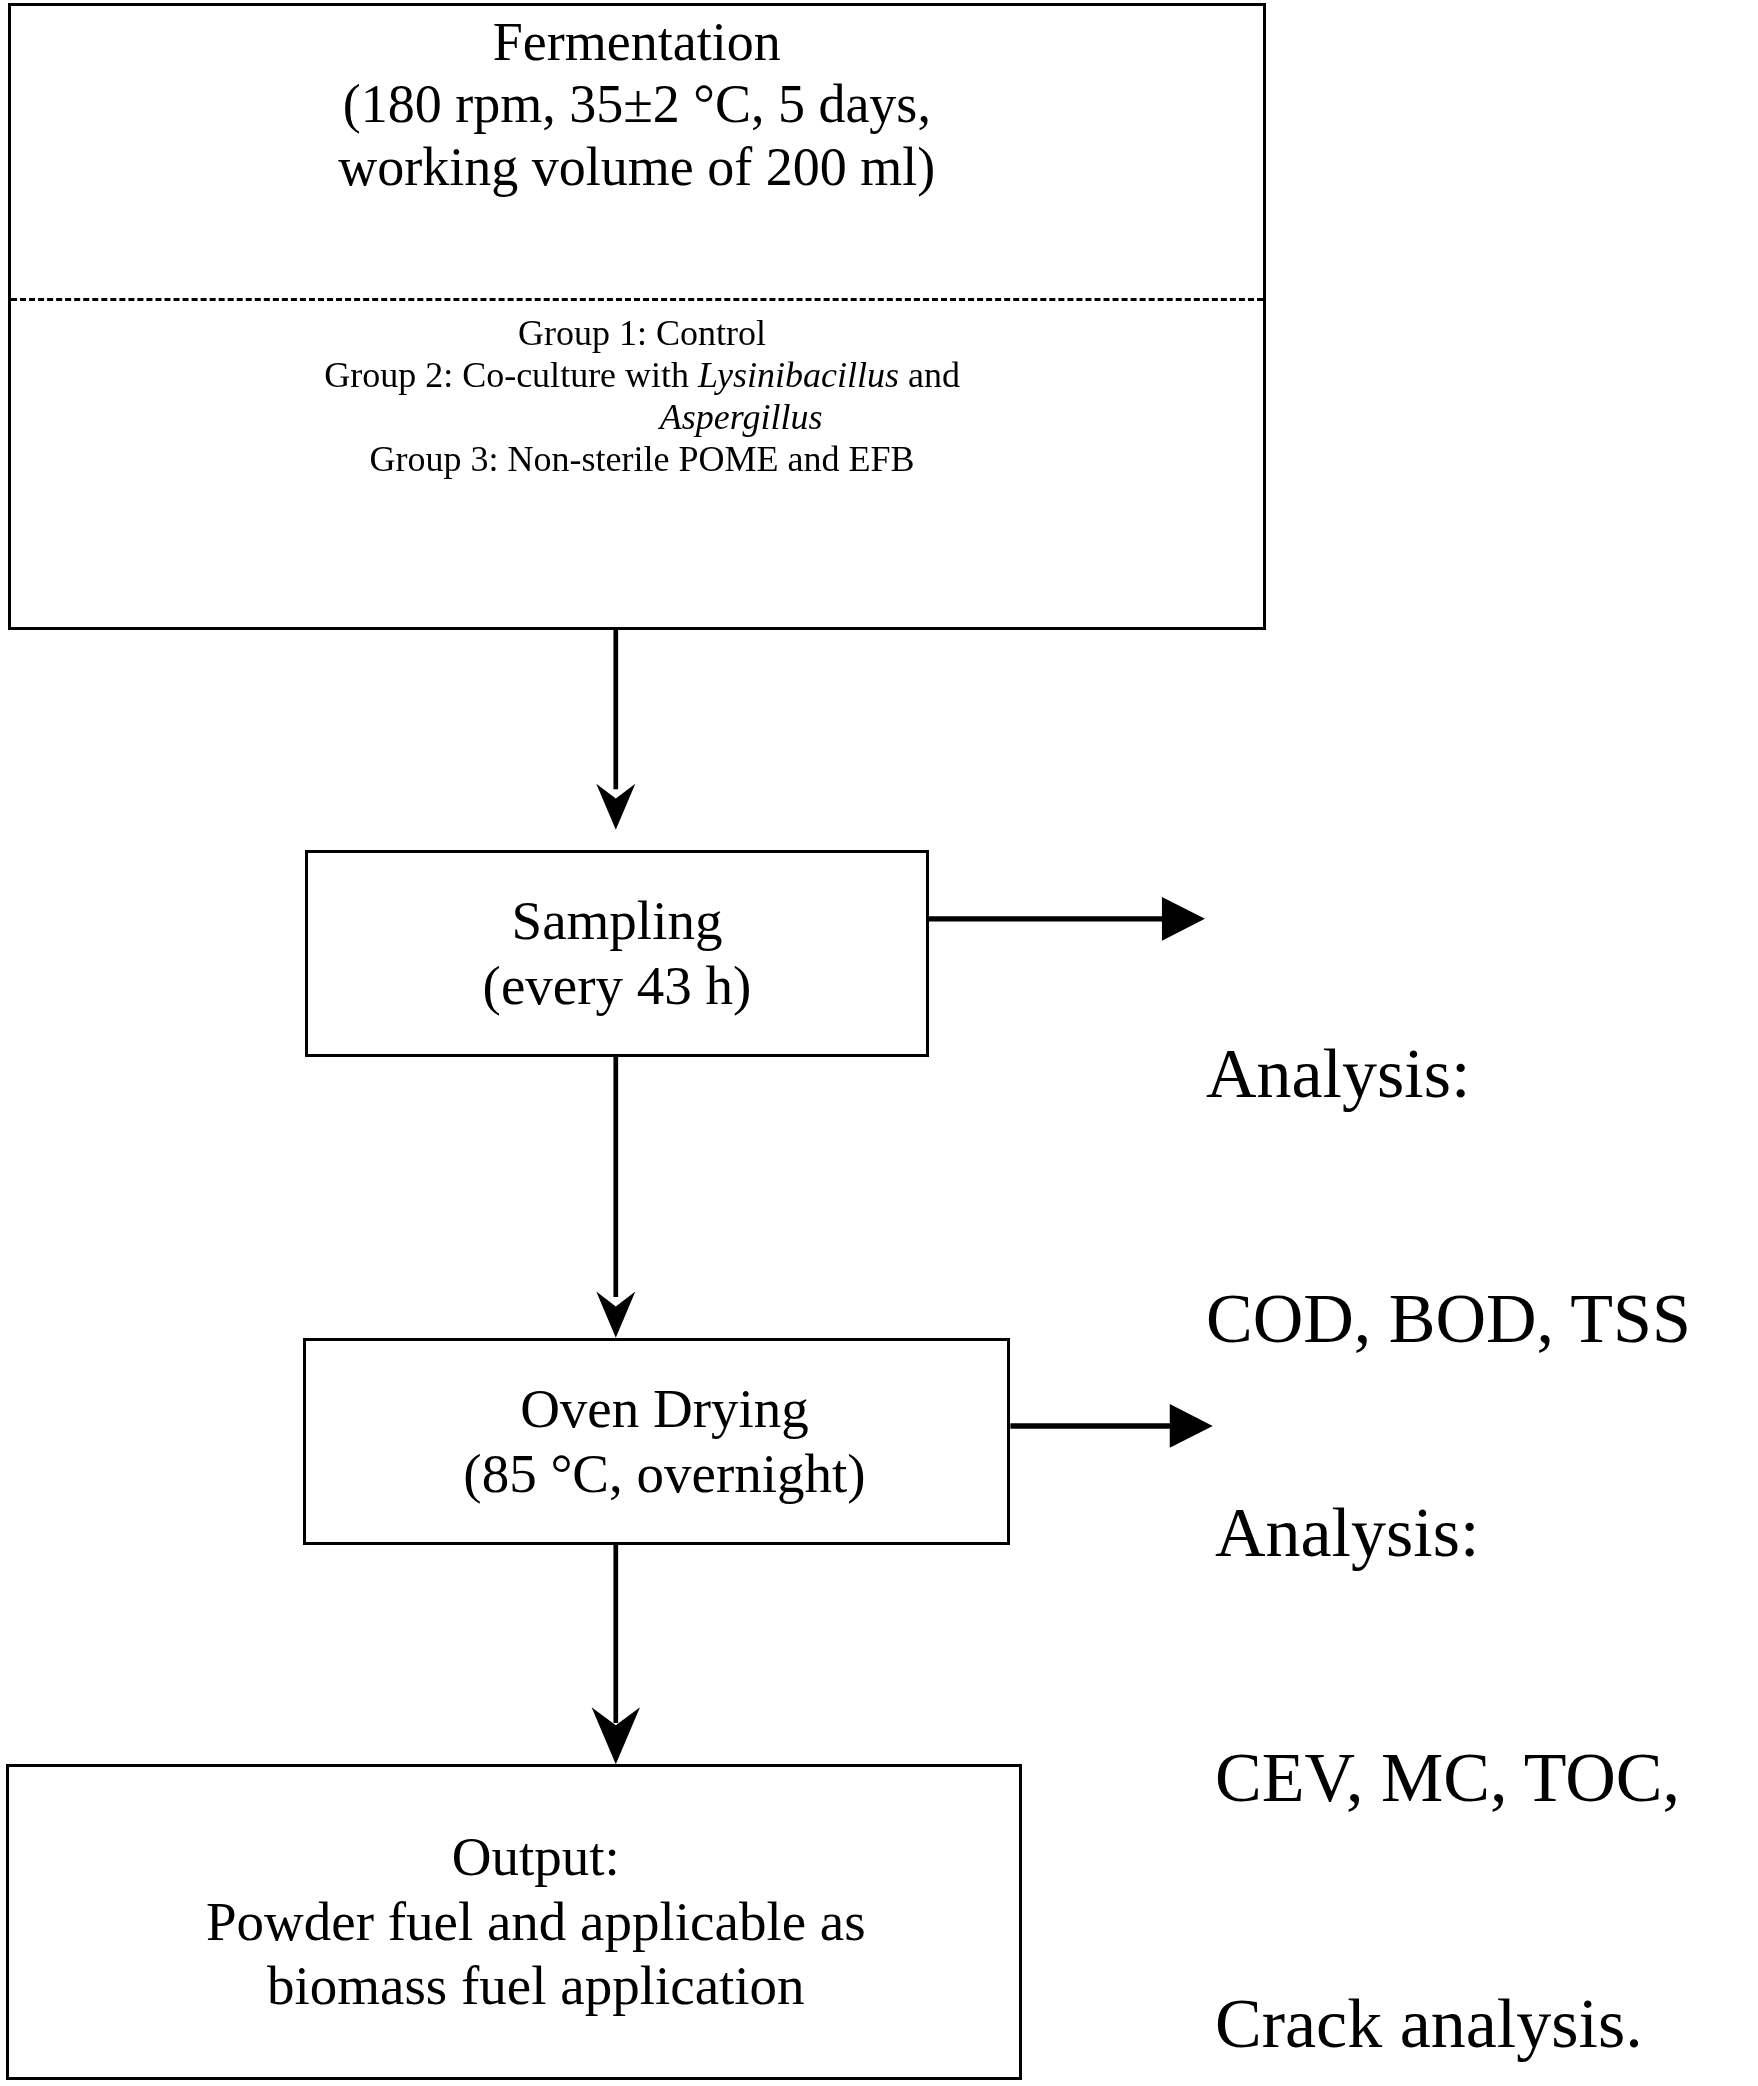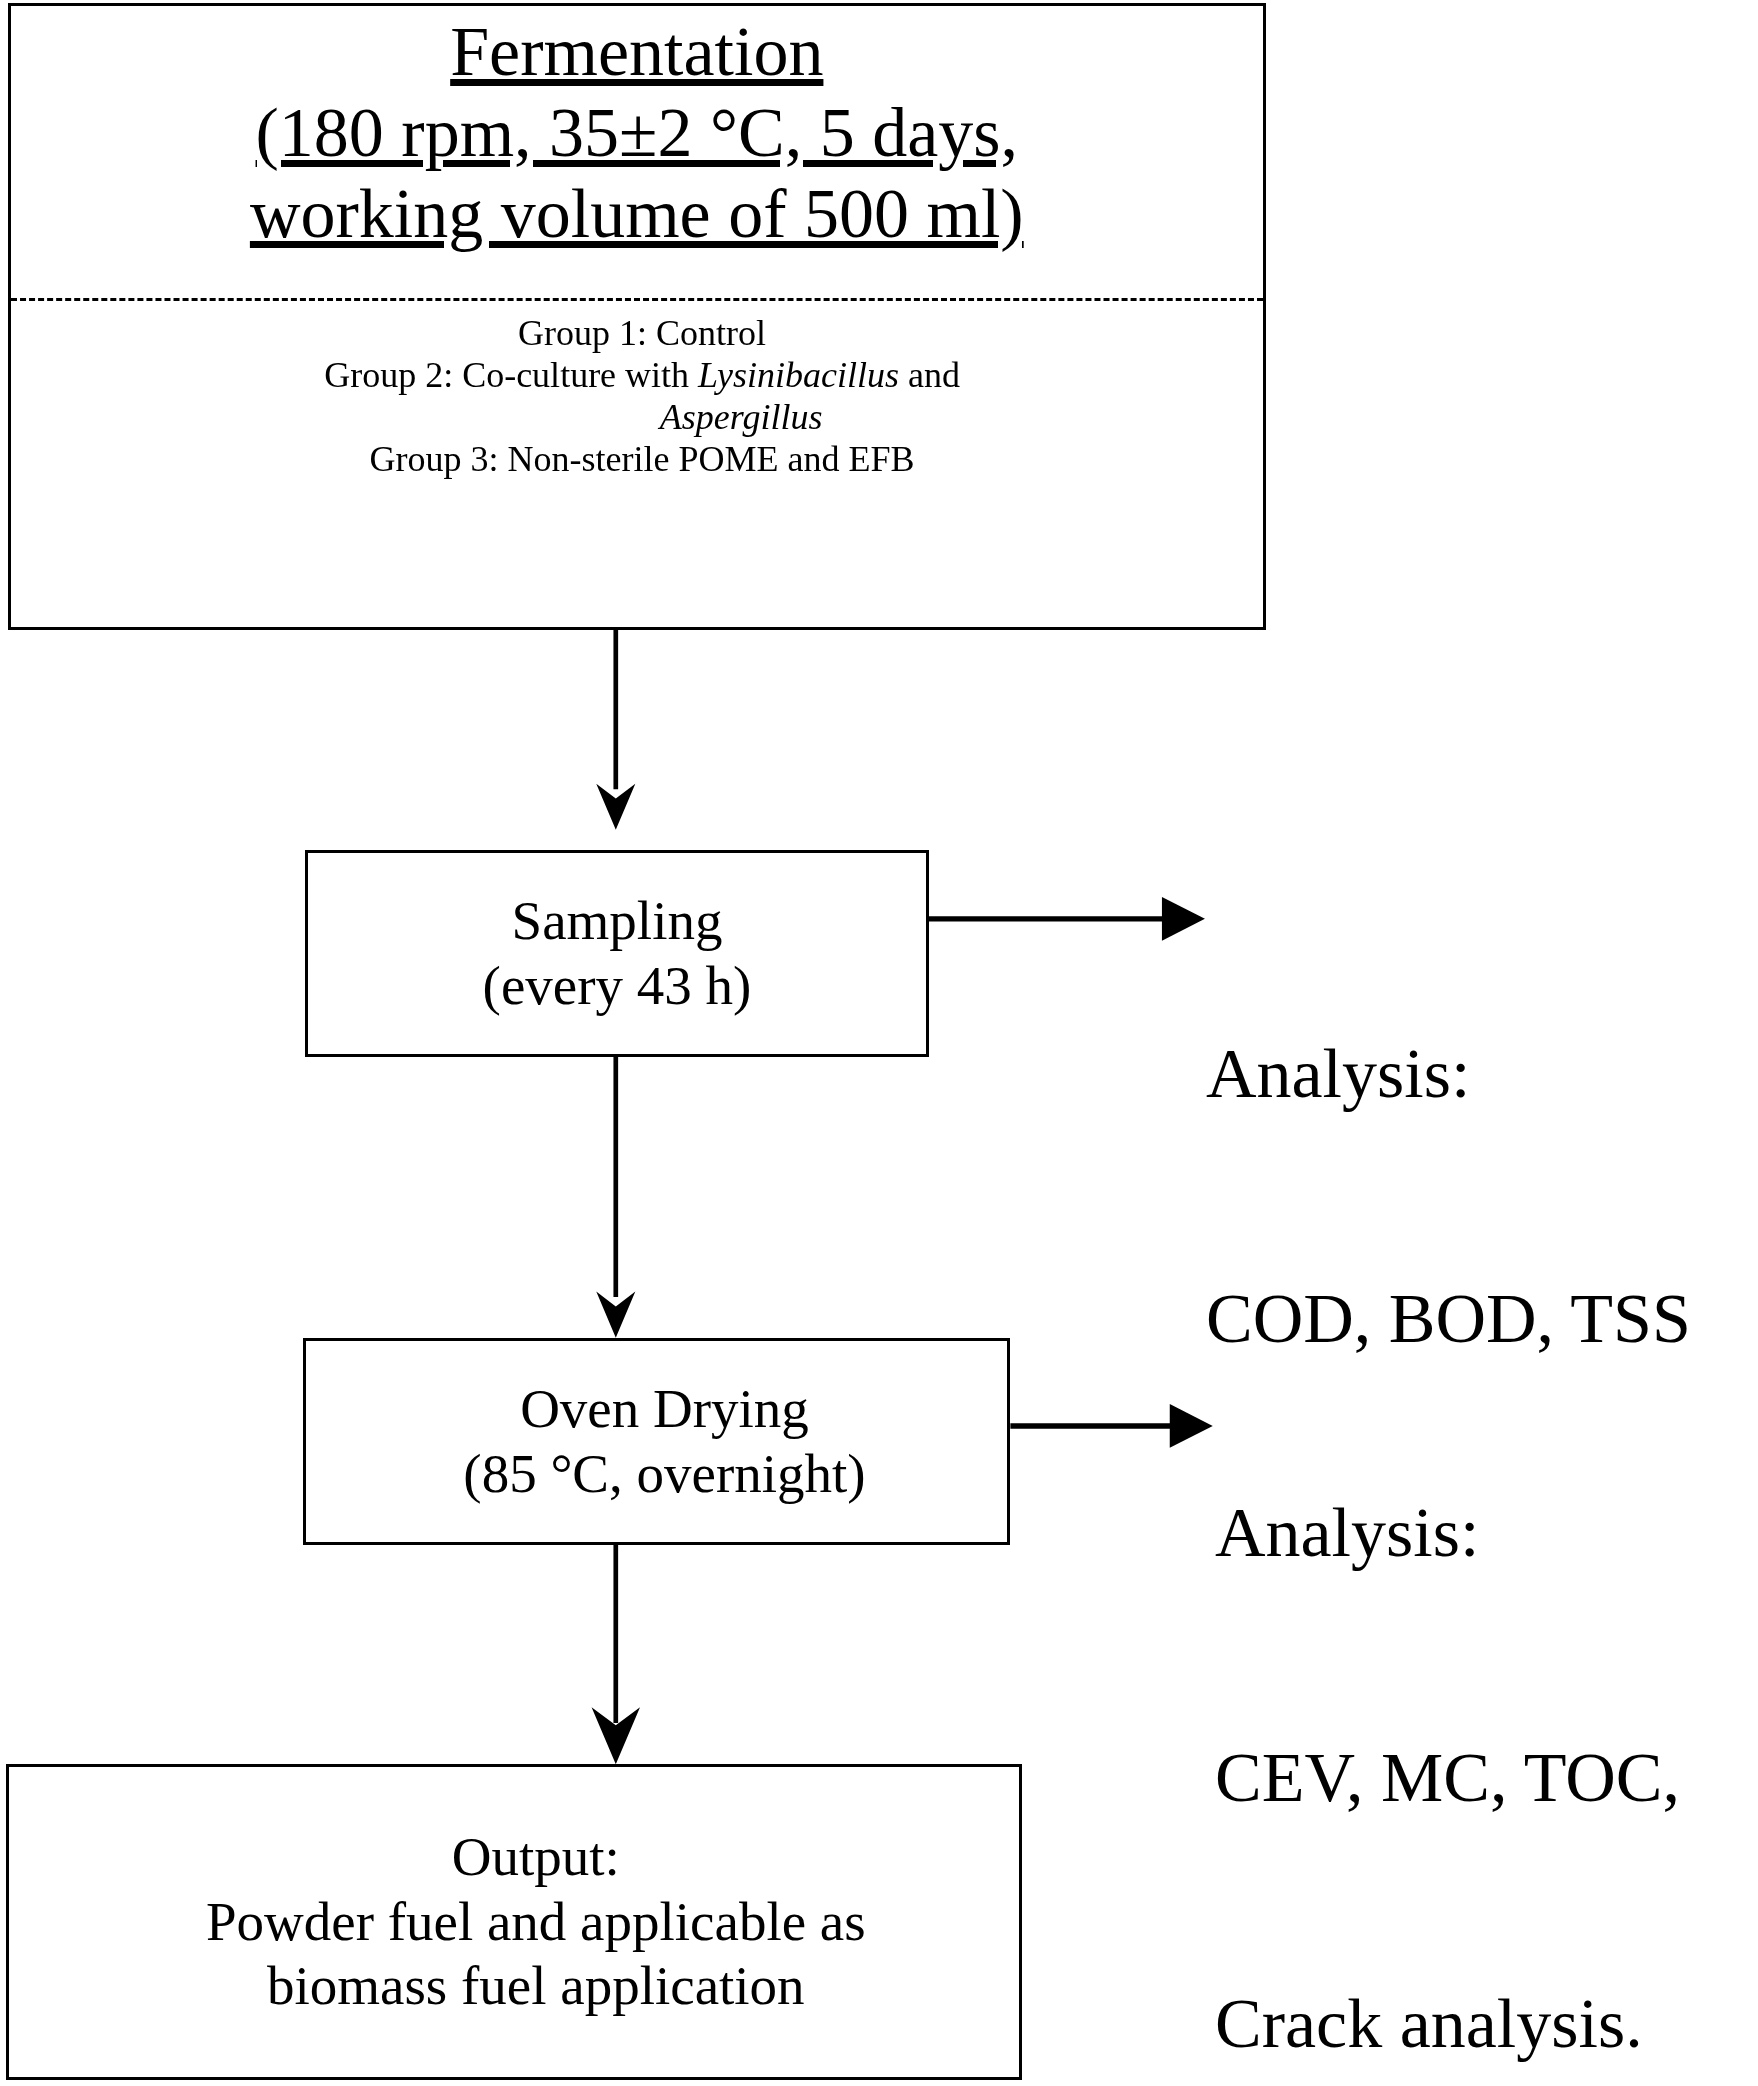--- a/index.html
+++ b/index.html
@@ -50,23 +50,22 @@
     padding: 0;
   }
   #fermentation-header {
     position: absolute;
     left: 0;
     top: 4.7px;
     width: 100%;
     text-align: center;
   }
   #fermentation-header .fc-line {
-    font-size: 70px;
+    font-size: 54px;
     line-height: 1.16;
-    text-decoration: underline;
   }
   #fermentation-divider {
     position: absolute;
     left: 0;
     top: 292px;
     width: 100%;
     height: 0;
     border-top: 3.9px dashed #000000;
   }
   #fermentation-groups {
@@ -176,21 +175,21 @@
     <g>
       <line x1="788" y1="1977" x2="788" y2="2205" stroke="#000000" stroke-width="6"></line>
       <path d="M 757 2185 L 788 2258 L 819 2185 L 788 2208 Z" fill="#000000"></path>
     </g>
   </svg>
 
   <div class="fc-box" id="box-fermentation">
     <div id="fermentation-header">
       <div class="fc-line">Fermentation</div>
       <div class="fc-line">(180 rpm, 35±2 °C, 5 days,</div>
-      <div class="fc-line">working volume of 500 ml)</div>
+      <div class="fc-line">working volume of 200 ml)</div>
     </div>
 
     <div id="fermentation-divider"></div>
 
     <div id="fermentation-groups">
       <div class="fc-line"><span>Group 1: Control</span></div>
       <div class="fc-line"><span>Group 2: Co-culture with </span><span class="sci">Lysinibacillus</span><span> and</span></div>
       <div class="fc-line"><span class="indent-species sci">Aspergillus</span></div>
       <div class="fc-line"><span>Group 3: Non-sterile POME and EFB</span></div>
     </div>

